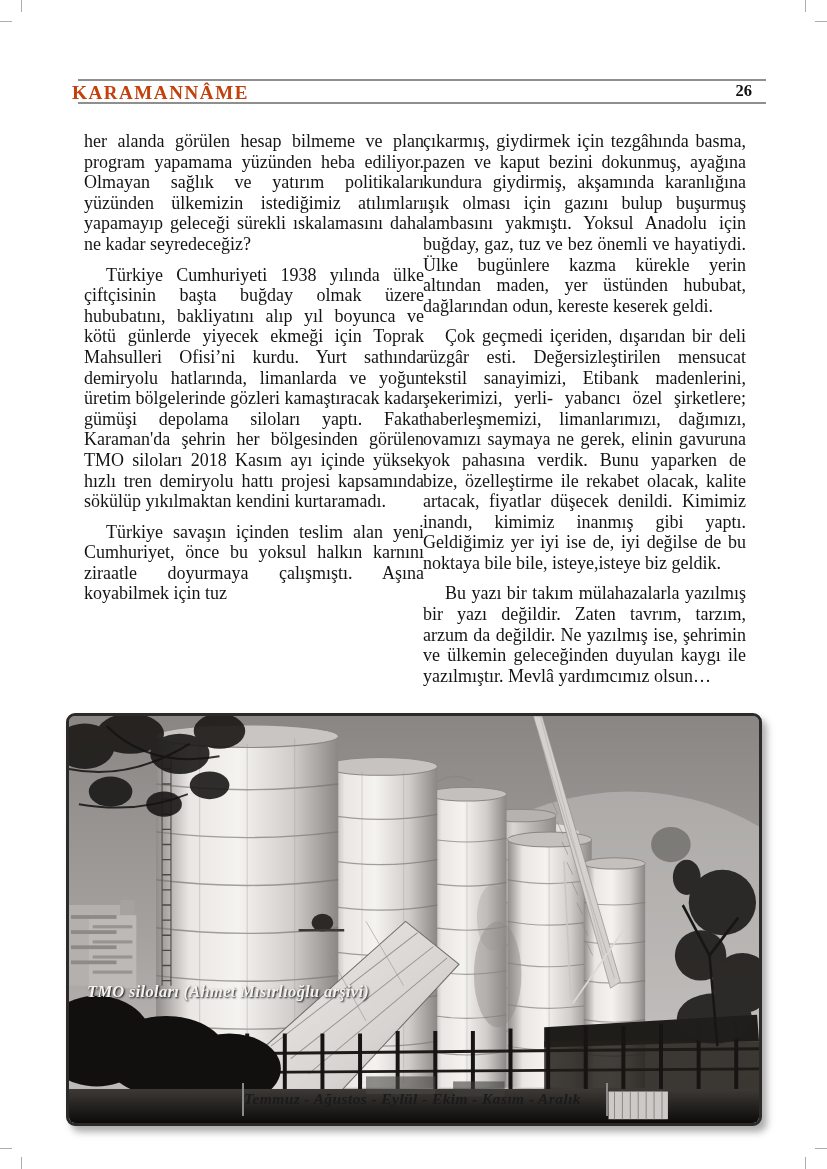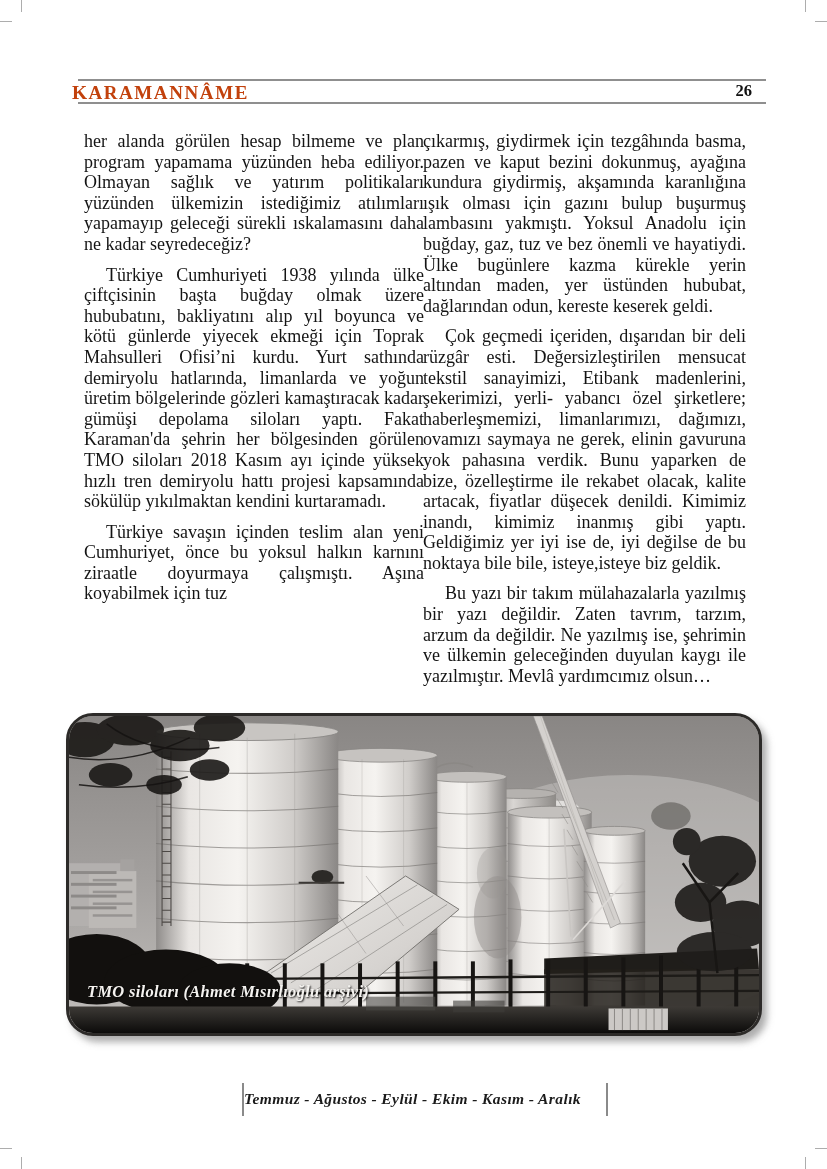--- a/index.html
+++ b/index.html
@@ -30,22 +30,22 @@
   .col-right { left:423px; width:323px; }
   .col p { margin:0 0 10px 0; }
   .indent { text-indent:22px; }
   .subhead {
     font-weight:bold; text-indent:22px; text-align:justify;
     margin:3px 0 11px 0; letter-spacing:0.4px;
   }
   .subhead2 { margin-top:27px; margin-bottom:13px; }
   
   .photo {
-    position:absolute; left:66px; top:713px; width:696px; height:323px;
-    border:3px solid #2c2a28; border-radius:27px; overflow:hidden;
+    position:absolute; left:66px; top:713px; width:696px; height:413px;
+    border:3px solid #2c2a28; border-radius:9px; overflow:hidden;
     box-shadow:5px 6px 7px rgba(105,105,105,0.55);
     background:#9a9795;
   }
   .photo svg { display:block; width:100%; height:100%; }
   .caption {
     position:absolute; left:18px; top:266px;
     font-size:16.5px; font-weight:bold; font-style:italic;
     color:#f4f2ef; text-shadow:1px 1px 2px rgba(0,0,0,0.9);
     letter-spacing:0.3px; white-space:nowrap;
   }

